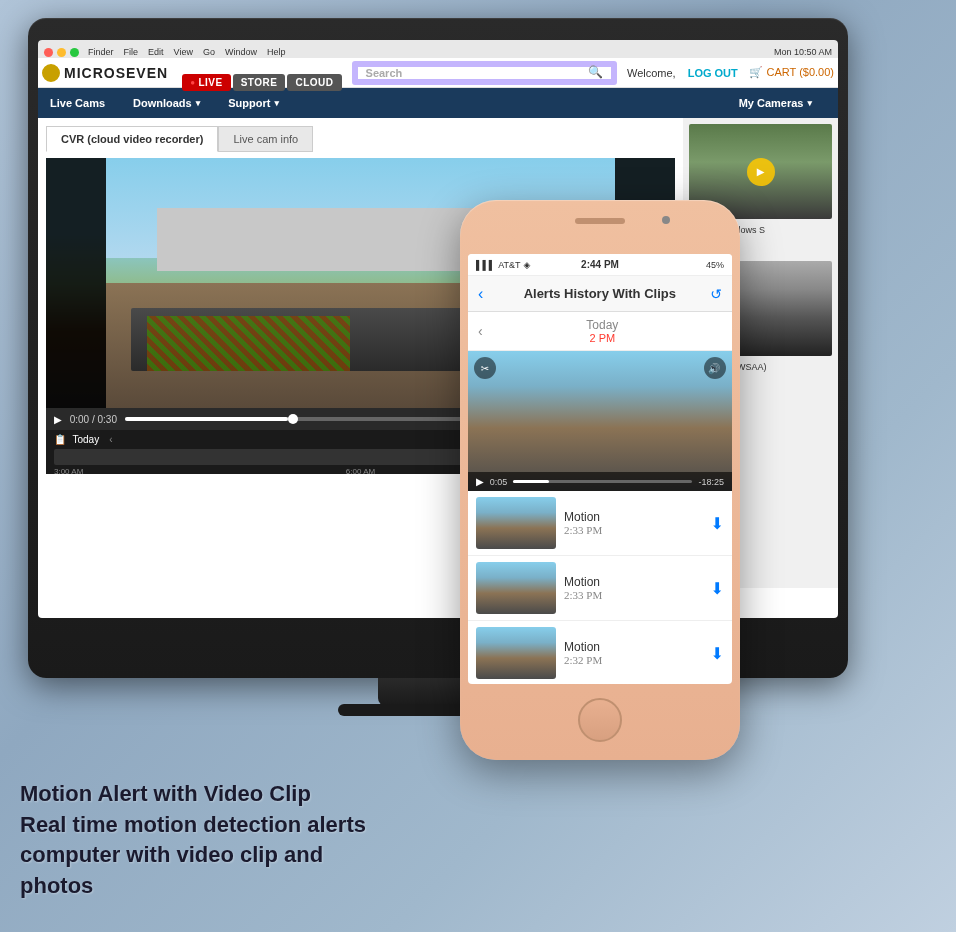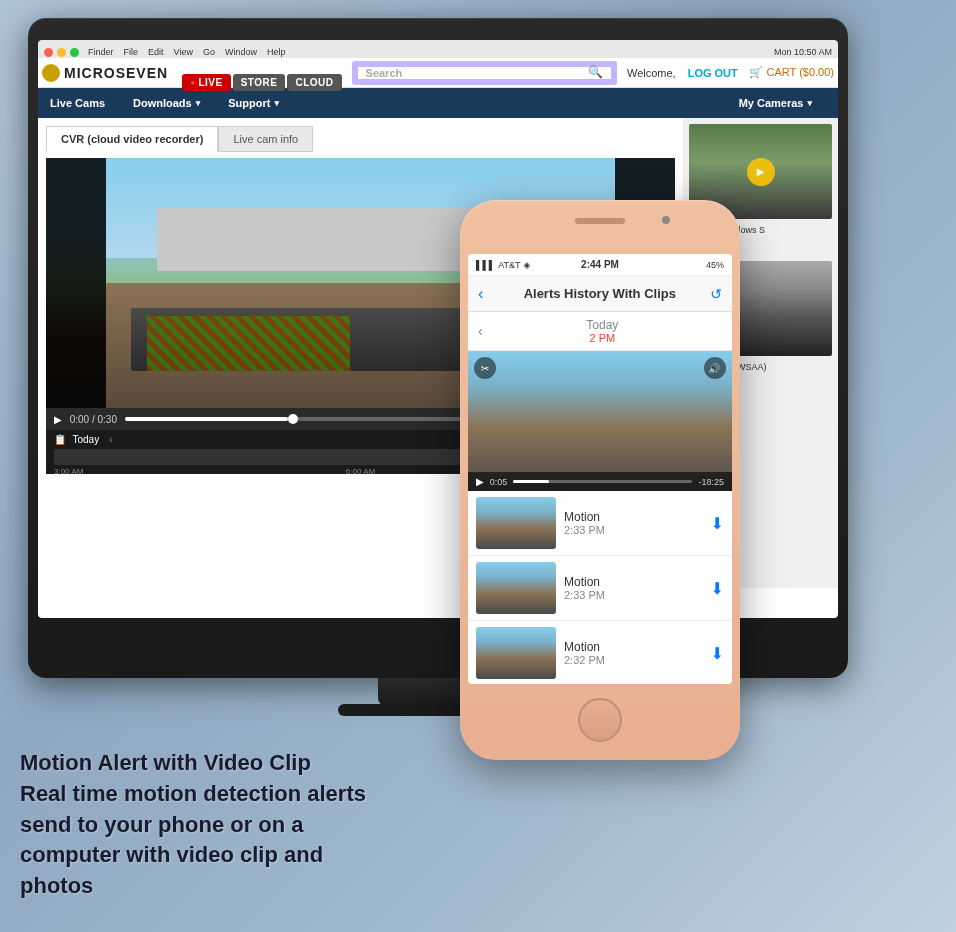--- a/index.html
+++ b/index.html
@@ -528,21 +528,21 @@
     }
     .alert-thumb {
       width: 80px;
       height: 52px;
       background: linear-gradient(180deg, #87ceeb 0%, #7ab0c8 30%, #8b7355 60%, #4a4a4a 100%);
       border-radius: 3px;
       flex-shrink: 0;
     }
     .alert-info { flex: 1; }
     .alert-type { font-size: 12px; color: #333; font-weight: 500; }
-    .alert-time { font-size: 11px; color: #888; }
+    .alert-time { font-size: 11px; color: #888; font-family: Liberation Serif, serif; }
     .alert-download { color: #007aff; font-size: 16px; }
 
     
     .bottom-text {
       position: absolute;
       bottom: 30px;
       left: 20px;
       width: 380px;
       z-index: 5;
     }
@@ -769,15 +769,14 @@
       </div>
     </div>
   </div>
 
   <div class="phone-home"></div>
 </div>
 
 <div class="bottom-text">
   <p>Motion Alert with Video Clip</p>
   <p>Real time motion detection alerts</p>
-  <p>send to your phone or on a</p>
   <p>computer with video clip and photos</p>
 </div>
 
 </body></html>

